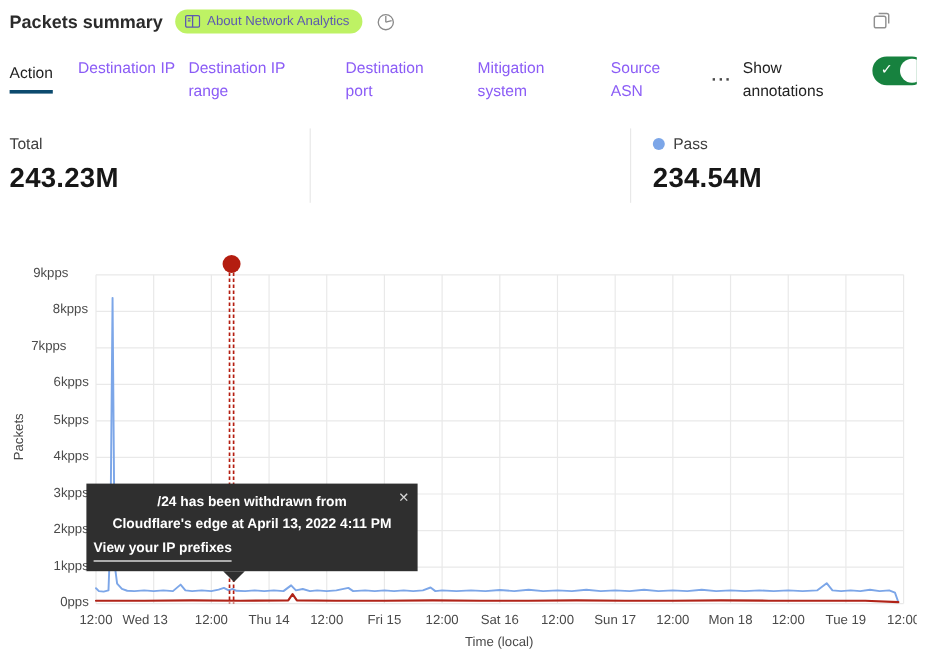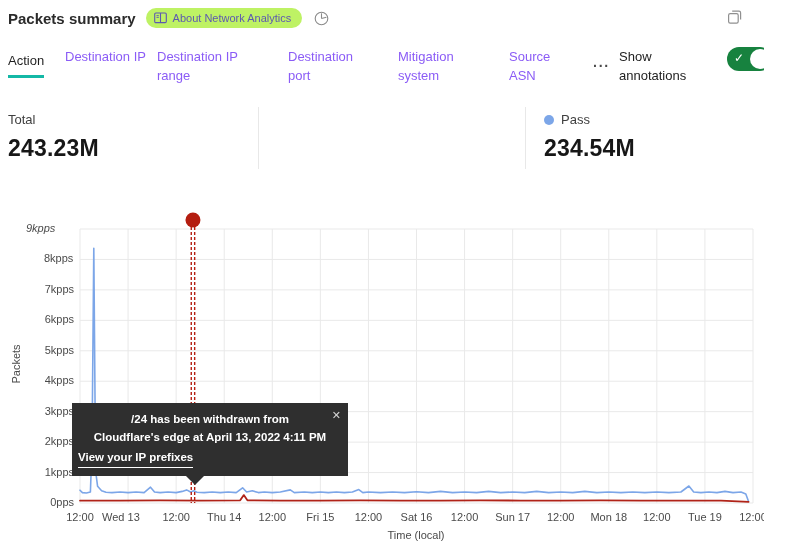--- a/index.html
+++ b/index.html
@@ -10,21 +10,21 @@
   .header { position:absolute; left:8px; top:8px; display:flex; align-items:center; gap:10px; }
   .title { font-size:15px; font-weight:bold; color:#2b2b2b; }
   .pill { display:flex; align-items:center; gap:6px; background:#bef264; border-radius:11px;
           padding:4px 11px 4px 8px; font-size:11px; color:#5d59b0; cursor:pointer; }
   .clock-btn { margin-left:2px; display:flex; cursor:pointer; }
   .expand-btn { position:absolute; right:20px; top:8px; cursor:pointer; }
 
   
   .tab { position:absolute; top:47px; font-size:13px; color:#8b5cf6; line-height:19px; cursor:pointer; }
   .tab-action { height:31px; display:flex; align-items:center; color:#1f1f1f;
-                border-bottom:3px solid #14b8a6; padding-bottom:1px; }
+                border-bottom:3px solid #0c4a6e; padding-bottom:1px; }
   .tab-more { top:57px; font-size:14px; font-weight:bold; color:#4a4a4a; letter-spacing:1px; }
   .show-annot { position:absolute; left:619px; top:47px; width:96px; font-size:13px; color:#222;
                 line-height:19px; }
   .toggle { position:absolute; left:727px; top:47px; width:45px; height:24px; border-radius:12px;
             background:#17823f; cursor:pointer; }
   .toggle .knob { position:absolute; right:2px; top:2px; width:20px; height:20px; border-radius:50%;
                   background:#fff; }
   .toggle .check { position:absolute; left:7px; top:4px; color:#fff; font-size:12px; }
 
   
@@ -169,23 +169,23 @@
       <circle cx="192.96785714285713" cy="220" r="7.5" fill="#b41d10"></circle>
     </svg>
   <div id="chart-labels">
       <div class="tick-label" style="left:26px;top:496px;width:48px;text-align:right;">0pps</div>
       <div class="tick-label" style="left:26px;top:465.55555555555554px;width:48px;text-align:right;">1kpps</div>
       <div class="tick-label" style="left:26px;top:435.1111111111111px;width:48px;text-align:right;">2kpps</div>
       <div class="tick-label" style="left:26px;top:404.6666666666667px;width:48px;text-align:right;">3kpps</div>
       <div class="tick-label" style="left:26px;top:374.22222222222223px;width:48px;text-align:right;">4kpps</div>
       <div class="tick-label" style="left:26px;top:343.77777777777777px;width:48px;text-align:right;">5kpps</div>
       <div class="tick-label" style="left:26px;top:313.33333333333337px;width:48px;text-align:right;">6kpps</div>
-      <div class="tick-label" style="left:26px;top:282.8888888888889px;width:48px;text-align:right;">7kpps</div>
+      <div class="tick-label" style="left:26px;top:282.8888888888889px;width:48px;text-align:left;">7kpps</div>
       <div class="tick-label" style="left:44px;top:252.44444444444446px;width:48px;text-align:left;">8kpps</div>
-      <div class="tick-label" style="left:26px;top:222px;width:48px;text-align:left;font-style:italic;">9kpps</div>
+      <div class="tick-label" style="left:9px;top:222px;width:48px;text-align:right;">9kpps</div>
       <div class="tick-label" style="left:54px;top:511px;width:52px;text-align:center;">12:00</div>
       <div class="tick-label" style="left:102.07142857142856px;top:511px;width:52px;text-align:left;">Wed 13</div>
       <div class="tick-label" style="left:150.14285714285714px;top:511px;width:52px;text-align:center;">12:00</div>
       <div class="tick-label" style="left:198.21428571428572px;top:511px;width:52px;text-align:center;">Thu 14</div>
       <div class="tick-label" style="left:246.28571428571428px;top:511px;width:52px;text-align:center;">12:00</div>
       <div class="tick-label" style="left:294.3571428571429px;top:511px;width:52px;text-align:center;">Fri 15</div>
       <div class="tick-label" style="left:342.42857142857144px;top:511px;width:52px;text-align:center;">12:00</div>
       <div class="tick-label" style="left:390.5px;top:511px;width:52px;text-align:center;">Sat 16</div>
       <div class="tick-label" style="left:438.57142857142856px;top:511px;width:52px;text-align:center;">12:00</div>
       <div class="tick-label" style="left:486.6428571428571px;top:511px;width:52px;text-align:center;">Sun 17</div>

